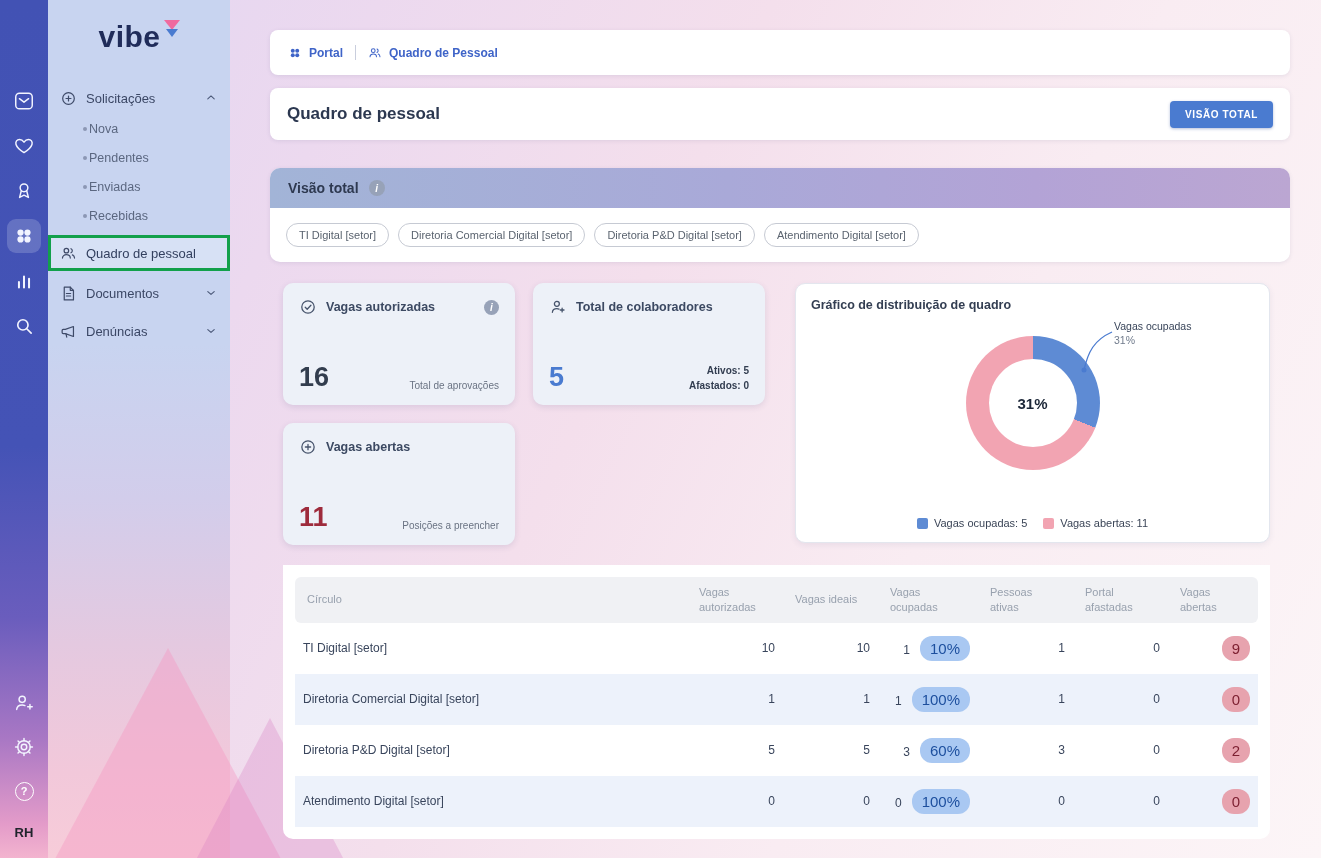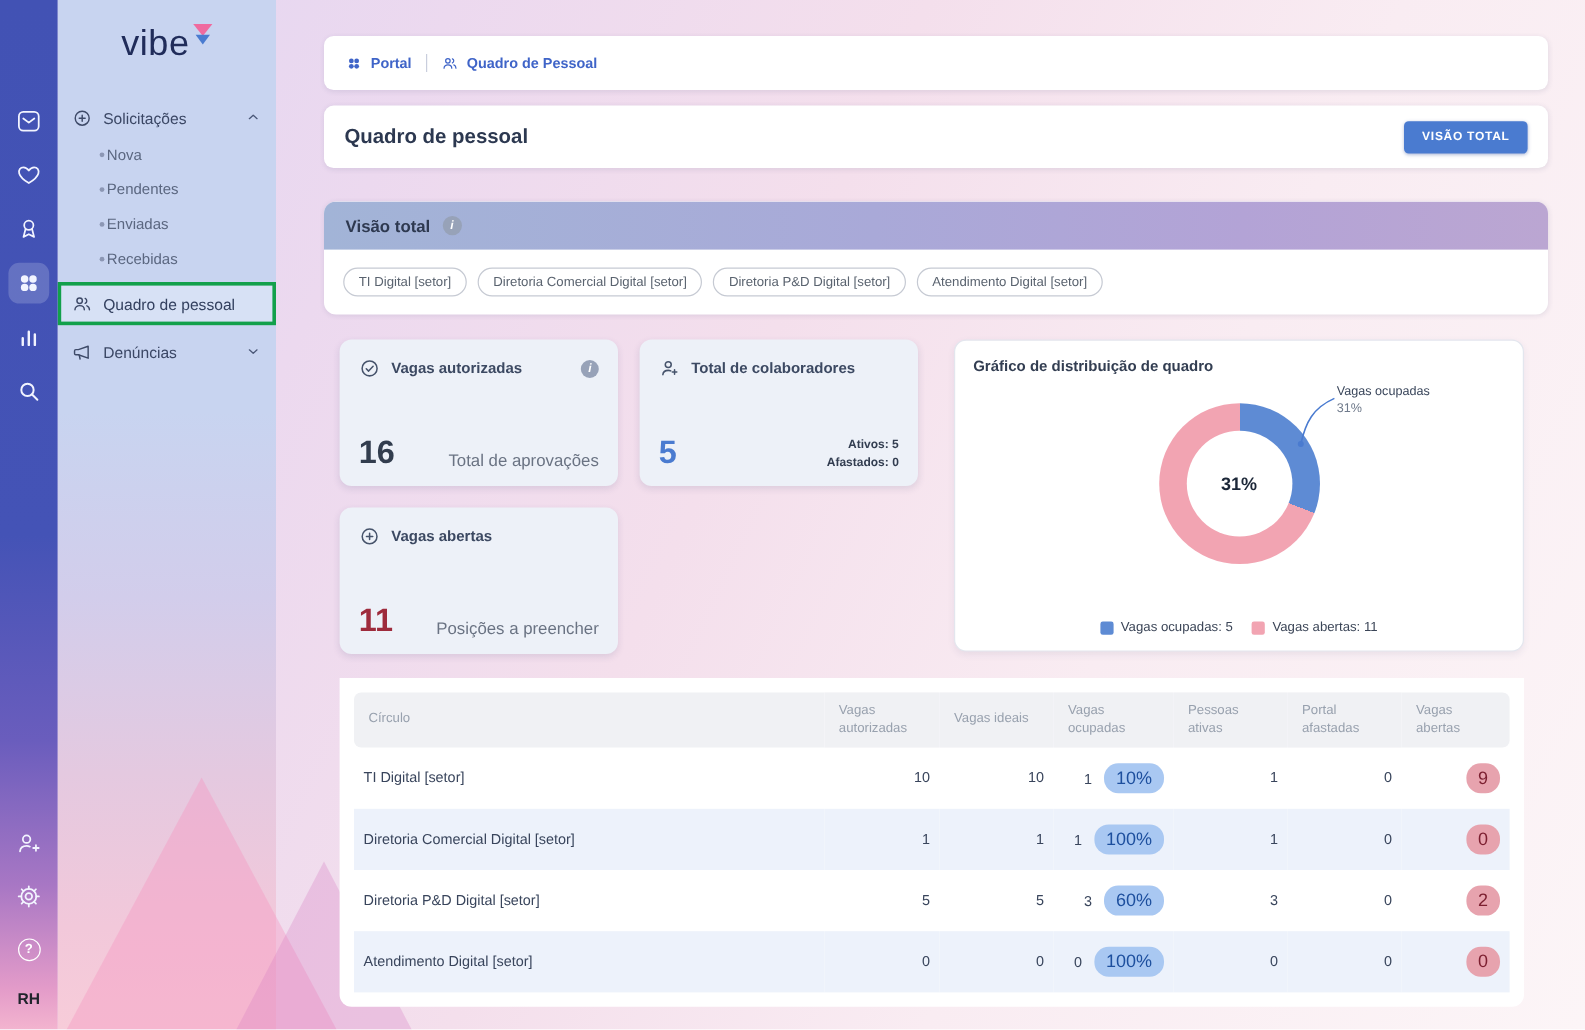--- a/index.html
+++ b/index.html
@@ -19,21 +19,21 @@
   .rail-btn{width:34px;height:34px;display:flex;align-items:center;justify-content:center;background:none;border:none;cursor:pointer;color:#f2f4ff}
   .rail-btn svg{width:22px;height:22px}
   .rail-active{background:rgba(255,255,255,.18);border-radius:9px}
   .help-circle span{width:19px;height:19px;border:1.6px solid #fff;border-radius:50%;color:#fff;font-size:11px;display:flex;align-items:center;justify-content:center;font-weight:700}
   .rail-avatar{color:#20242c;font-size:13px;font-weight:700;height:28px;display:flex;align-items:center;cursor:pointer}
 
   
   .sidebar{position:absolute;left:48px;top:0;width:182px;height:858px;z-index:1;
     background:linear-gradient(180deg,#c8d4f0 0%,#c8d4f0 40%,#d2cdeb 58%,#e4c9e0 75%,#f2c8da 90%,#f7ccd9 100%)}
   .logo{height:72px;display:flex;align-items:flex-start;justify-content:center;padding-top:22px;cursor:pointer}
-  .logo-text{font-size:30px;line-height:30px;font-weight:400;color:#202c5a;letter-spacing:.5px}
+  .logo-text{font-size:30px;line-height:30px;font-weight:700;color:#202c5a;letter-spacing:.5px}
   .logo-mark{display:flex;flex-direction:column;align-items:center;margin-left:3px;margin-top:-2px}
   .logo-mark .tp{width:0;height:0;border-left:8px solid transparent;border-right:8px solid transparent;border-top:10px solid #ef6a9f}
   .logo-mark .tb{width:0;height:0;border-left:6px solid transparent;border-right:6px solid transparent;border-top:8px solid #4a7bd0;margin-top:-1px}
   .menu{padding-top:10px}
   .menu-item{display:flex;align-items:center;gap:9px;height:32px;padding:0 12px;font-size:13px;color:#3b4765;cursor:pointer}
   .menu-item svg{width:17px;height:17px}
   .mi-chevron{margin-left:auto;display:flex}
   .mi-chevron svg{width:14px;height:14px}
   .submenu-item{display:flex;align-items:center;gap:2px;height:29px;padding-left:35px;font-size:12.5px;color:#5b6780;cursor:pointer}
   .dot{width:4px;height:4px;border-radius:50%;background:#8c97b4}
@@ -63,21 +63,21 @@
   .stat-card{position:absolute;width:232px;height:122px;background:#edf1f8;border-radius:10px;box-shadow:0 2px 6px rgba(50,60,110,.12);padding:15px 16px}
   .pos1{left:0;top:0}.pos2{left:250px;top:0}.pos3{left:0;top:140px}
   .stat-head{display:flex;align-items:center;gap:9px;color:#46536b}
   .stat-head svg{width:18px;height:18px;flex:none}
   .stat-title{font-size:12.5px;font-weight:700;color:#3c4962}
   .stat-head .info-badge{margin-left:auto;width:15px;height:15px}
   .stat-foot{position:absolute;left:16px;right:16px;bottom:14px;display:flex;align-items:flex-end;justify-content:space-between}
   .stat-value{font-size:27px;font-weight:700;color:#323d4e;line-height:1}
   .stat-value.blue{color:#4a7bd0}
   .stat-value.red{color:#9e2b3c}
-  .stat-caption{font-size:14px;color:#6a7383}
+  .stat-caption{font-size:10px;color:#6a7383}
   .stat-lines{display:flex;flex-direction:column;align-items:flex-end;gap:4px;font-size:10px;font-weight:700;color:#323d50}
 
   .chart-card{position:absolute;left:512px;top:0;width:475px;height:260px;background:#fff;border:1px solid #e3e6ee;border-radius:10px;box-shadow:0 2px 6px rgba(50,60,110,.08)}
   .chart-title{position:absolute;left:15px;top:14px;font-size:12.5px;font-weight:700;color:#333e52}
   .donut{position:absolute;left:50%;top:52px;transform:translateX(-50%);width:134px;height:134px;border-radius:50%}
   .donut-hole{position:absolute;inset:23px;background:#fff;border-radius:50%;display:flex;align-items:center;justify-content:center}
   .donut-center{font-size:15px;font-weight:700;color:#1c2738}
   .callout-line{position:absolute;left:282px;top:40px}
   .callout{position:absolute;left:318px;top:36px}
   .callout-t{font-size:10.5px;color:#39455a}
@@ -216,20 +216,35 @@
       <div class="menu-item qp">
         <span style="display:flex;color:#3e4a68">
           <svg viewBox="0 0 24 24" fill="none" stroke="currentColor" stroke-width="1.7" stroke-linecap="round" stroke-linejoin="round">
               <circle cx="9" cy="8" r="3.2"></circle>
               <path d="M3.5 18.5c0-3 2.5-4.8 5.5-4.8s5.5 1.8 5.5 4.8"></path>
               <path d="M15.5 5.2a3.2 3.2 0 010 5.8"></path>
               <path d="M17.5 13.9c2 .7 3 2.3 3 4.6"></path>
             </svg>
         </span>
         <span class="mi-label">Quadro de pessoal</span>
+      </div>
+      <div class="menu-item spaced">
+        <span style="display:flex;color:#3e4a68">
+          <svg viewBox="0 0 24 24" fill="none" stroke="currentColor" stroke-width="1.7" stroke-linecap="round" stroke-linejoin="round">
+              <path d="M6 3h8.5L19 7.5V21H6z"></path>
+              <path d="M14.5 3v4.5H19"></path>
+              <path d="M9 12h6M9 15.5h6"></path>
+            </svg>
+        </span>
+        <span class="mi-label">Documentos</span>
+        <span class="mi-chevron">
+          <svg viewBox="0 0 24 24" fill="none" stroke="#4b5878" stroke-width="1.9" stroke-linecap="round" stroke-linejoin="round">
+              <path d="M6.5 9.5L12 14.5l5.5-5"></path>
+            </svg>
+        </span>
       </div>
       <div class="menu-item spaced">
         <span style="display:flex;color:#3e4a68">
           <svg viewBox="0 0 24 24" fill="none" stroke="currentColor" stroke-width="1.7" stroke-linecap="round" stroke-linejoin="round">
               <path d="M19 5L7.5 9H4.5A1.5 1.5 0 003 10.5v3A1.5 1.5 0 004.5 15H7.5L19 19z"></path>
               <path d="M8.5 15.5l1 4.5"></path>
             </svg>
         </span>
         <span class="mi-label">Denúncias</span>
         <span class="mi-chevron">

